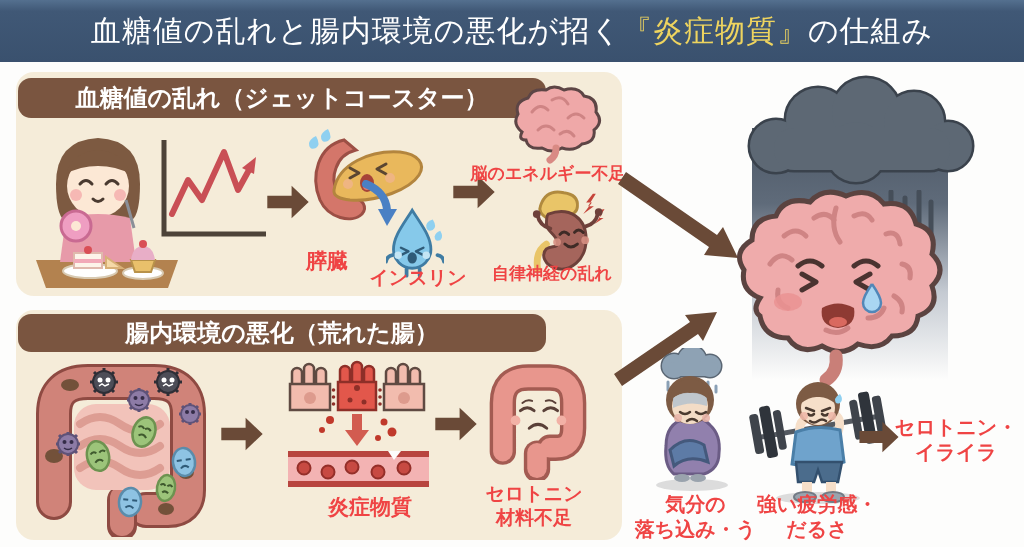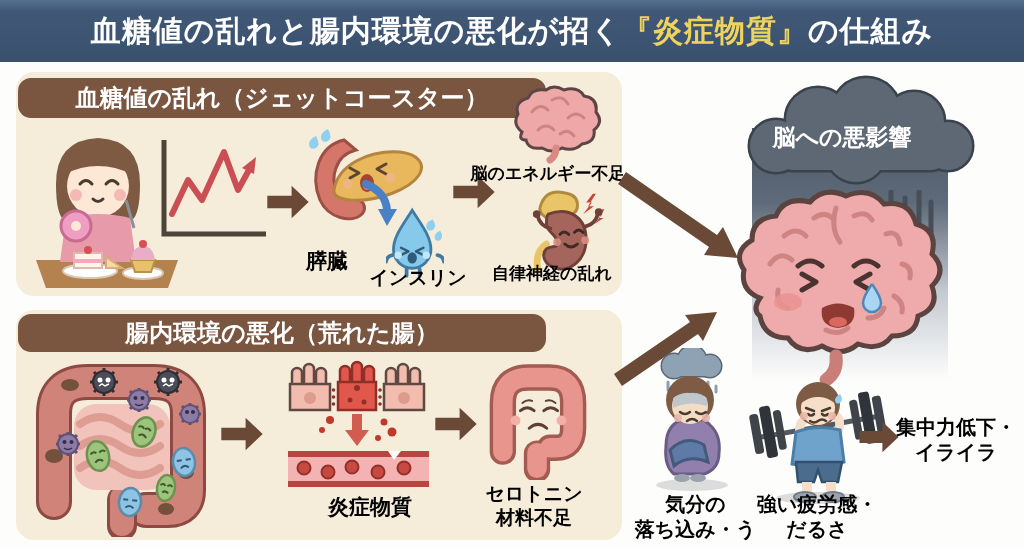--- a/index.html
+++ b/index.html
@@ -6,39 +6,39 @@
   .canvas{
     position:relative;width:1024px;height:547px;overflow:hidden;
     background:#fdfdfc;
     font-family:"DejaVu Sans","Liberation Sans",sans-serif;
   }
   
   .title-band{
     position:absolute;left:0;top:0;width:1024px;height:62px;
     background:linear-gradient(180deg,#54708f 0%,#405876 18%,#3a516e 100%);
     display:flex;align-items:center;justify-content:center;
-    font-size:30px;font-weight:bold;color:#ffffff;letter-spacing:1px;
+    font-size:30px;font-weight:normal;color:#ffffff;letter-spacing:1px;
     white-space:nowrap;
   }
   .title-band .hl{color:#eed45f;}
   
   .panel{
     position:absolute;left:16px;width:606px;background:#f5ecd9;border-radius:18px;
   }
   .panel1{top:72px;height:224px;}
   .panel2{top:310px;height:230px;}
   .panel-header{
     position:absolute;left:2px;top:6px;width:528px;height:40px;border-radius:13px;
     background:#7a5540;color:#ffffff;font-size:24px;font-weight:bold;
     display:flex;align-items:center;justify-content:center;white-space:nowrap;
   }
   .panel2 .panel-header{top:4px;height:38px;}
   .abs{position:absolute;}
   .label{
-    position:absolute;font-weight:bold;color:#000000;text-align:center;line-height:1.25;
+    position:absolute;font-weight:bold;color:#ef4444;text-align:center;line-height:1.25;
   }
   .gloom-column{
     position:absolute;left:752px;top:128px;width:196px;height:252px;
     background:linear-gradient(180deg,#4d5866 0%,#5f6b7a 30%,rgba(150,160,175,0.55) 65%,rgba(255,255,255,0) 100%);
   }
   .cloud-text{
     position:absolute;left:766px;top:122px;width:152px;text-align:center;
     color:#ffffff;font-size:23px;font-weight:bold;white-space:nowrap;
   }
   svg{display:block;}
@@ -384,21 +384,20 @@
     <g fill="#5d6874">
       <circle cx="50" cy="76" r="26"></circle>
         <circle cx="92" cy="50" r="32"></circle>
         <circle cx="140" cy="42" r="34"></circle>
         <circle cx="188" cy="52" r="30"></circle>
         <circle cx="222" cy="76" r="24"></circle>
         <circle cx="130" cy="82" r="30"></circle>
         <rect x="48" y="58" width="176" height="42" rx="20"></rect>
     </g>
   </svg>
-  <div class="cloud-text">脳への悪影響</div>
 
   <svg class="abs" style="left:718px;top:178px" width="240" height="215" viewBox="0 0 240 215">
     <path d="M42 120 Q22 112 26 92 Q14 74 34 62 Q34 40 58 38 Q66 18 92 24 Q106 8 128 18 Q152 8 166 26 Q192 22 198 46 Q220 52 214 76 Q230 92 214 108 Q222 130 200 138 Q198 158 174 158 Q162 174 140 166 Q124 180 104 168 Q82 178 70 160 Q46 160 42 138 Q34 132 42 120 Z" fill="#efabab" stroke="#5b4340" stroke-width="5"></path>
     <path d="M118 178 q2 16 -10 24" stroke="#c97f78" stroke-width="13" fill="none" stroke-linecap="round"></path>
     <g stroke="#cf8484" stroke-width="5" fill="none" stroke-linecap="round">
       <path d="M52 86 q10 -14 22 -4"></path>
       <path d="M66 58 q12 -10 22 0"></path>
       <path d="M96 40 q12 -8 20 2"></path>
       <path d="M136 38 q12 -6 18 4"></path>
       <path d="M168 56 q12 -4 14 10"></path>
@@ -495,17 +494,17 @@
 
   <div class="label" style="left:628px;top:492px;width:135px;font-size:20px">
     <div>気分の</div>
     <div>落ち込み・うつ</div>
   </div>
   <div class="label" style="left:752px;top:492px;width:130px;font-size:20px">
     <div>強い疲労感・</div>
     <div>だるさ</div>
   </div>
   <div class="label" style="left:893px;top:415px;width:126px;font-size:20px">
-    <div>集中力低下・</div>
+    <div>セロトニン・</div>
     <div>イライラ</div>
   </div>
 
 </div>
 
 </body></html>

